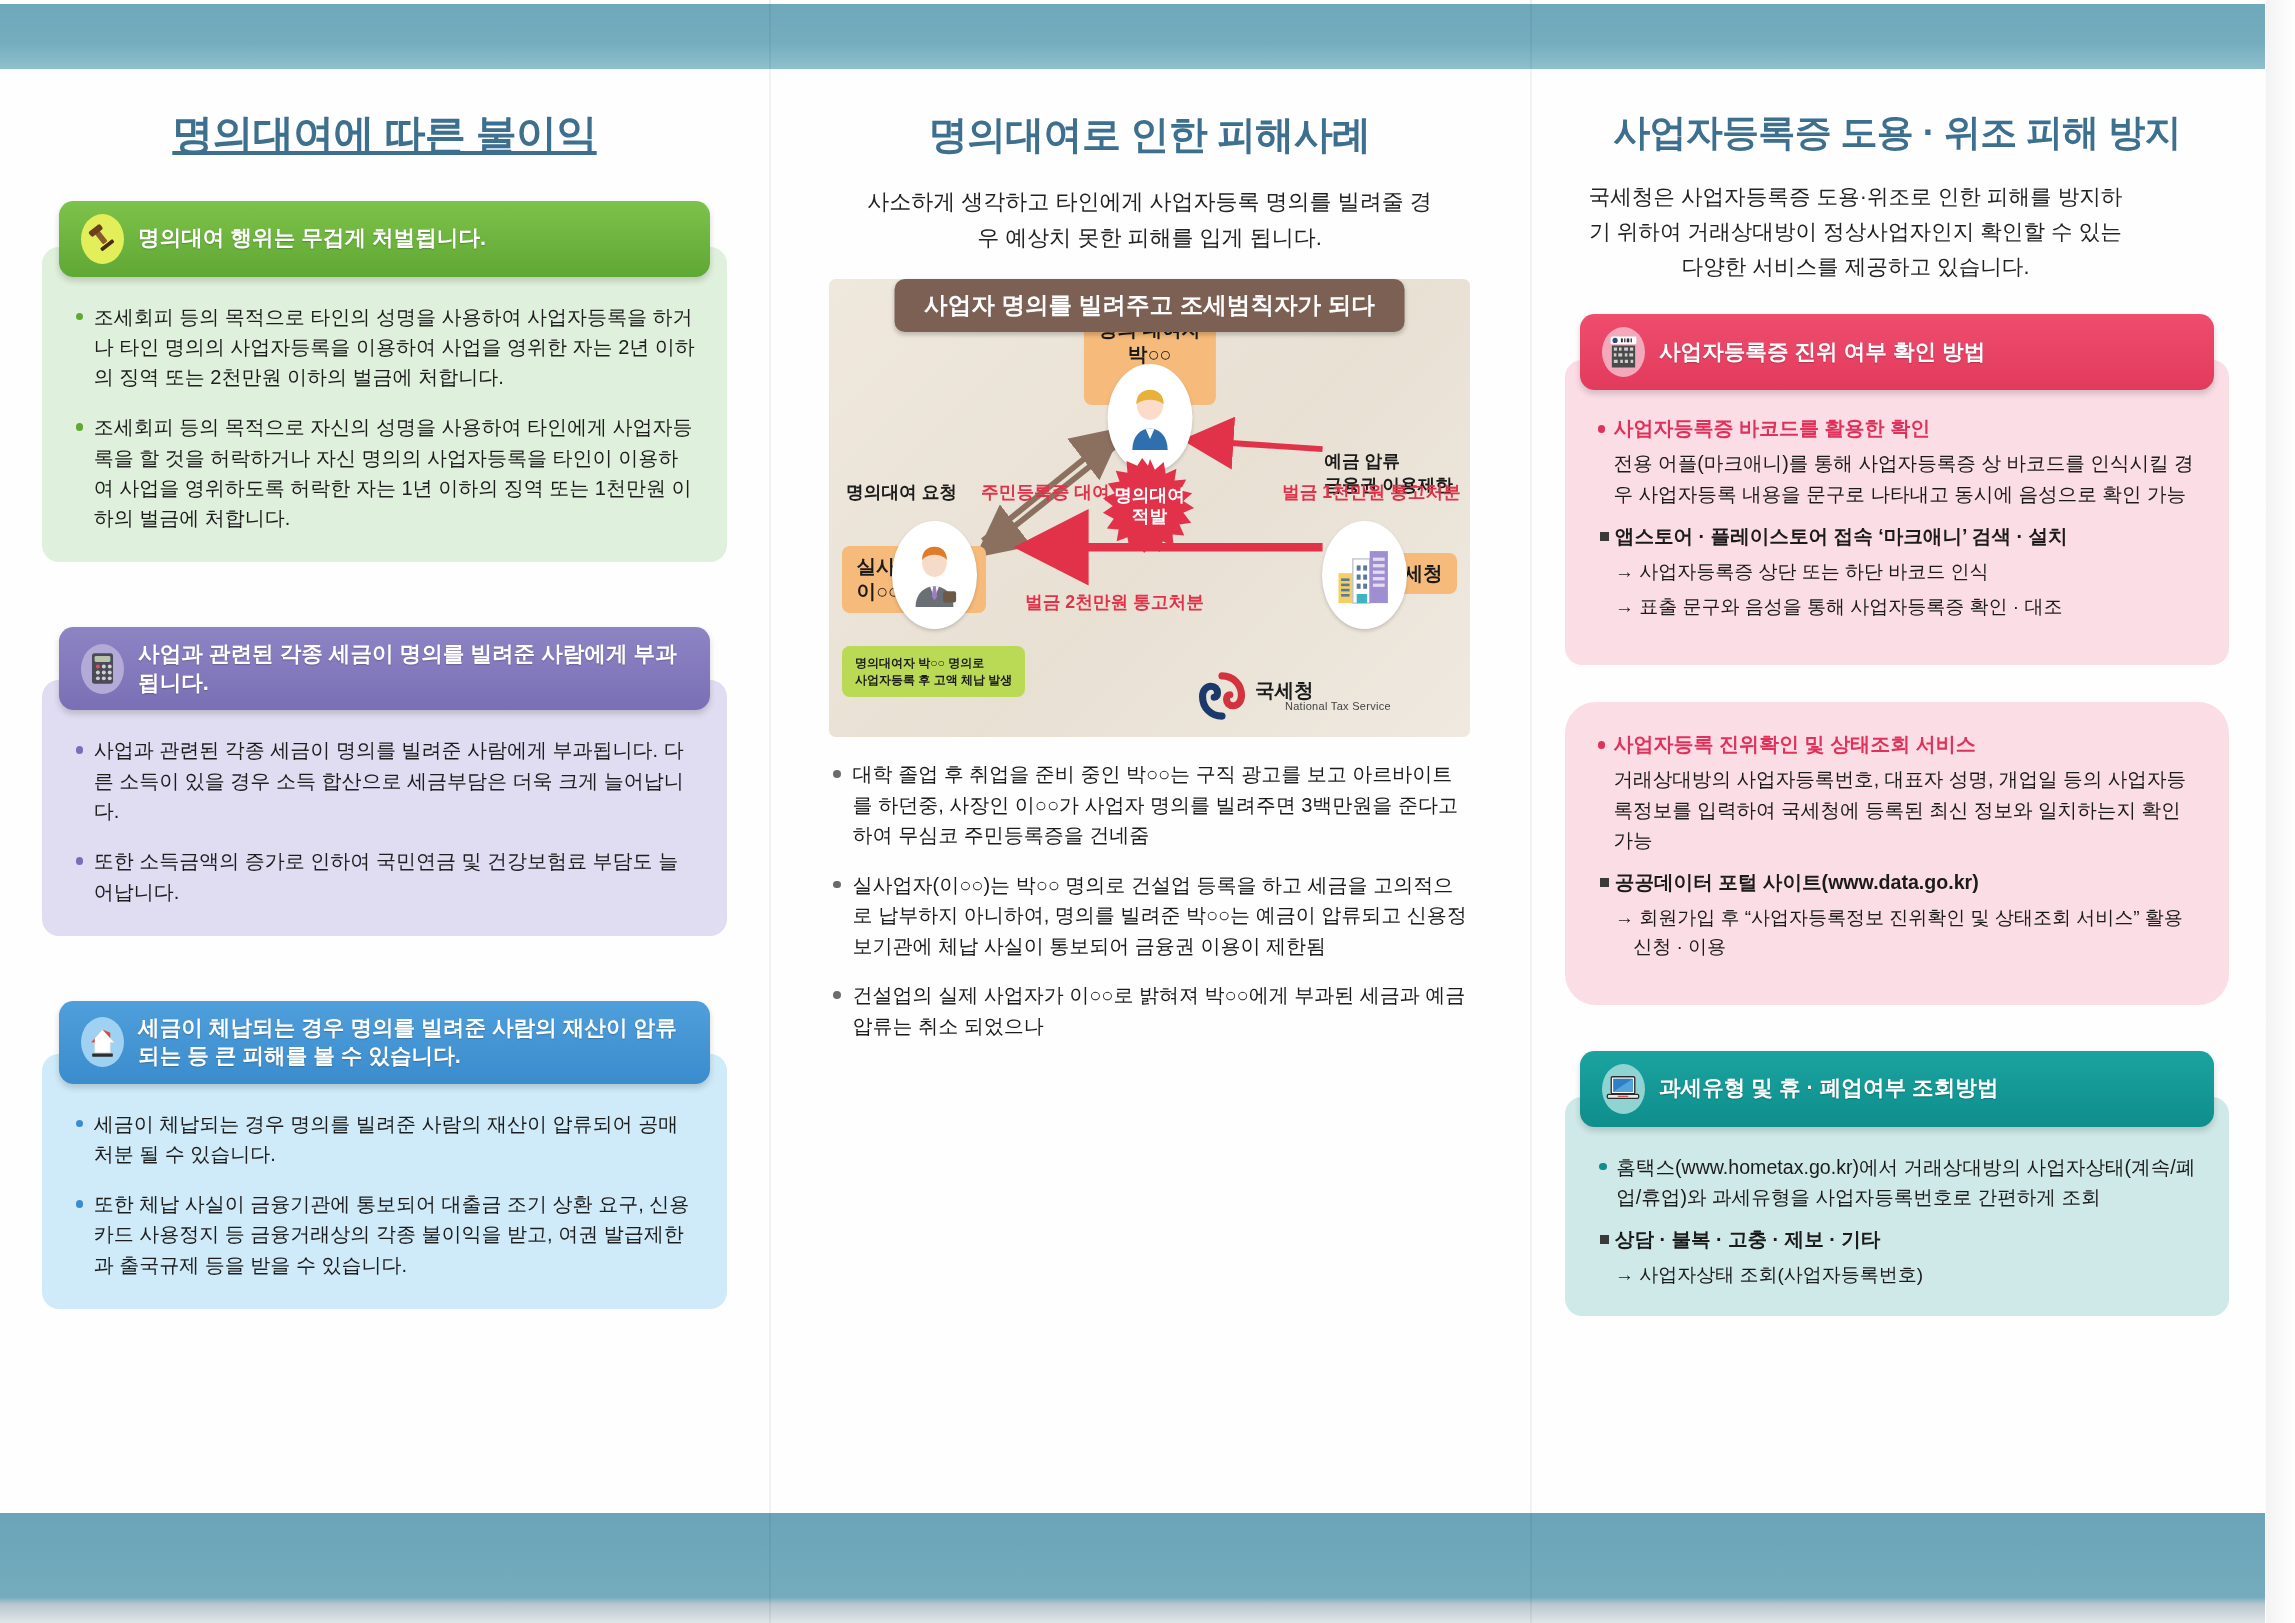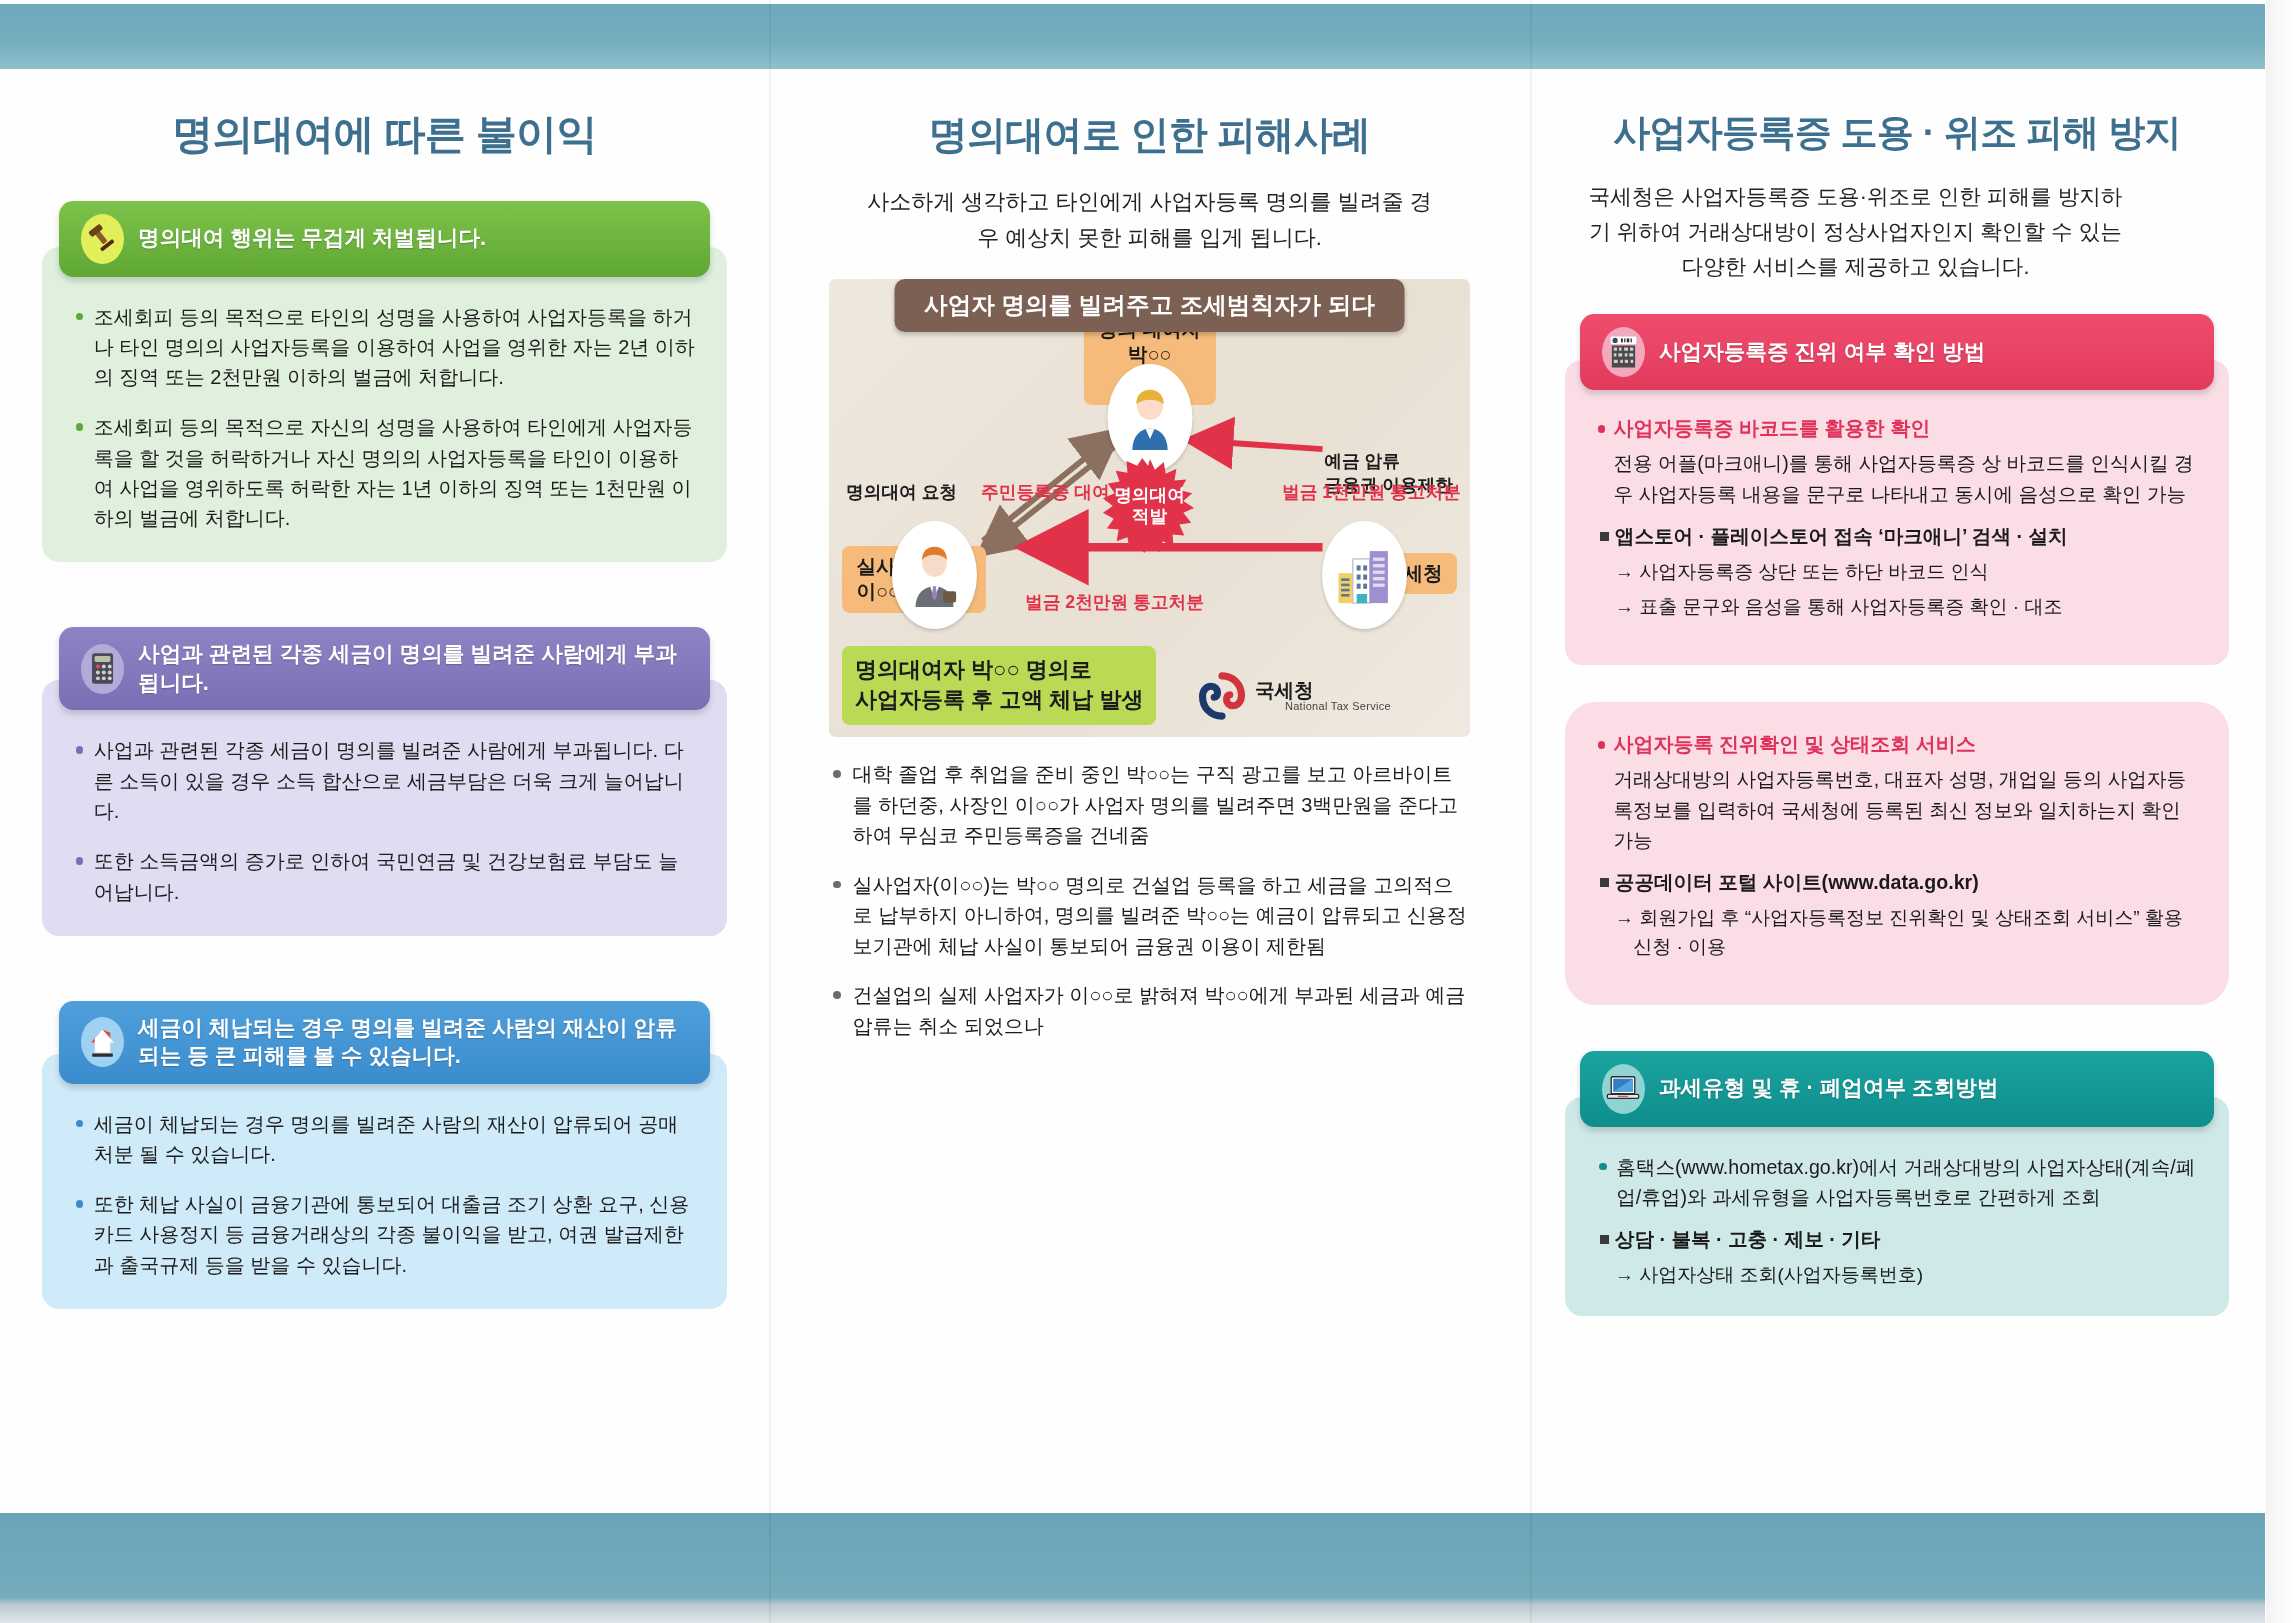--- a/index.html
+++ b/index.html
@@ -24,21 +24,21 @@
   .cols{position:absolute;left:0;top:79px;width:2265px;height:1427px;display:flex;}
   .col{position:relative;padding:0 26px;box-sizing:border-box;}
   .col1{width:769px;} .col2{width:761px;} .col3{width:734px;}
 
   
   h1.section-title{
     margin:0;text-align:center;color:#3d6f8e;
     font-size:41px;font-weight:700;letter-spacing:-0.7px;
     text-shadow:0 0.7px 0 rgba(255,255,255,.6);
   }
-  .col1 h1.section-title{padding-top:27.5px;}
+  .col1 h1.section-title{padding-top:27.5px;text-decoration:underline;}
   .col2 h1.section-title{padding-top:29px;font-size:39px;}
   .col3 h1.section-title{padding-top:29px;font-size:37px;}
 
   .intro{
     margin:22px auto 0;text-align:center;color:#222;
     font-size:22px;line-height:1.62;max-width:569px;font-weight:500;
   }
   .col3 .intro{max-width:543px;font-size:21.6px;margin-left:28px;}
 
   
@@ -98,21 +98,21 @@
   .node-top{left:50%;transform:translateX(-50%);top:85px;}
   .node-left{left:63px;top:242px;}
   .node-right{right:63px;top:242px;}
   .lbl{position:absolute;z-index:3;border-radius:7.9px;padding:7.9px 14.4px;
     font-size:19.6px;font-weight:700;color:#1b1b1b;line-height:1.3;text-align:center;
     background:#f6bb7a;}
   .lbl-top{left:50%;transform:translateX(-50%);top:30px;padding-bottom:37px;}
   .lbl-left{left:13px;top:267px;text-align:left;padding-right:51px;}
   .lbl-right{right:13px;top:274px;text-align:right;padding-left:51px;}
   .lbl-green{position:absolute;left:13px;top:367px;background:#bada55;
-    border-radius:7.9px;padding:9.2px 13px;font-size:22px;font-weight:700;
+    border-radius:7.9px;padding:9.2px 13px;font-size:12px;font-weight:700;
     line-height:1.38;color:#1b1b1b;z-index:5;}
   .burst{position:absolute;left:50%;transform:translateX(-50%);top:178px;z-index:6;
     width:98px;height:98px;display:flex;align-items:center;justify-content:center;}
   .burst .btxt{position:relative;z-index:2;color:#fff;font-size:17.7px;font-weight:700;
     line-height:1.2;text-align:center;}
   .arrow-lbl{position:absolute;z-index:5;font-size:17.7px;font-weight:700;line-height:1.35;}
   .al-1{left:17px;top:202px;color:#1b1b1b;}
   .al-2{left:152px;top:202px;color:#e2324a;}
   .al-3{right:17px;top:171px;color:#1b1b1b;text-align:left;}
   .al-4{right:9.2px;top:202px;color:#e2324a;}

